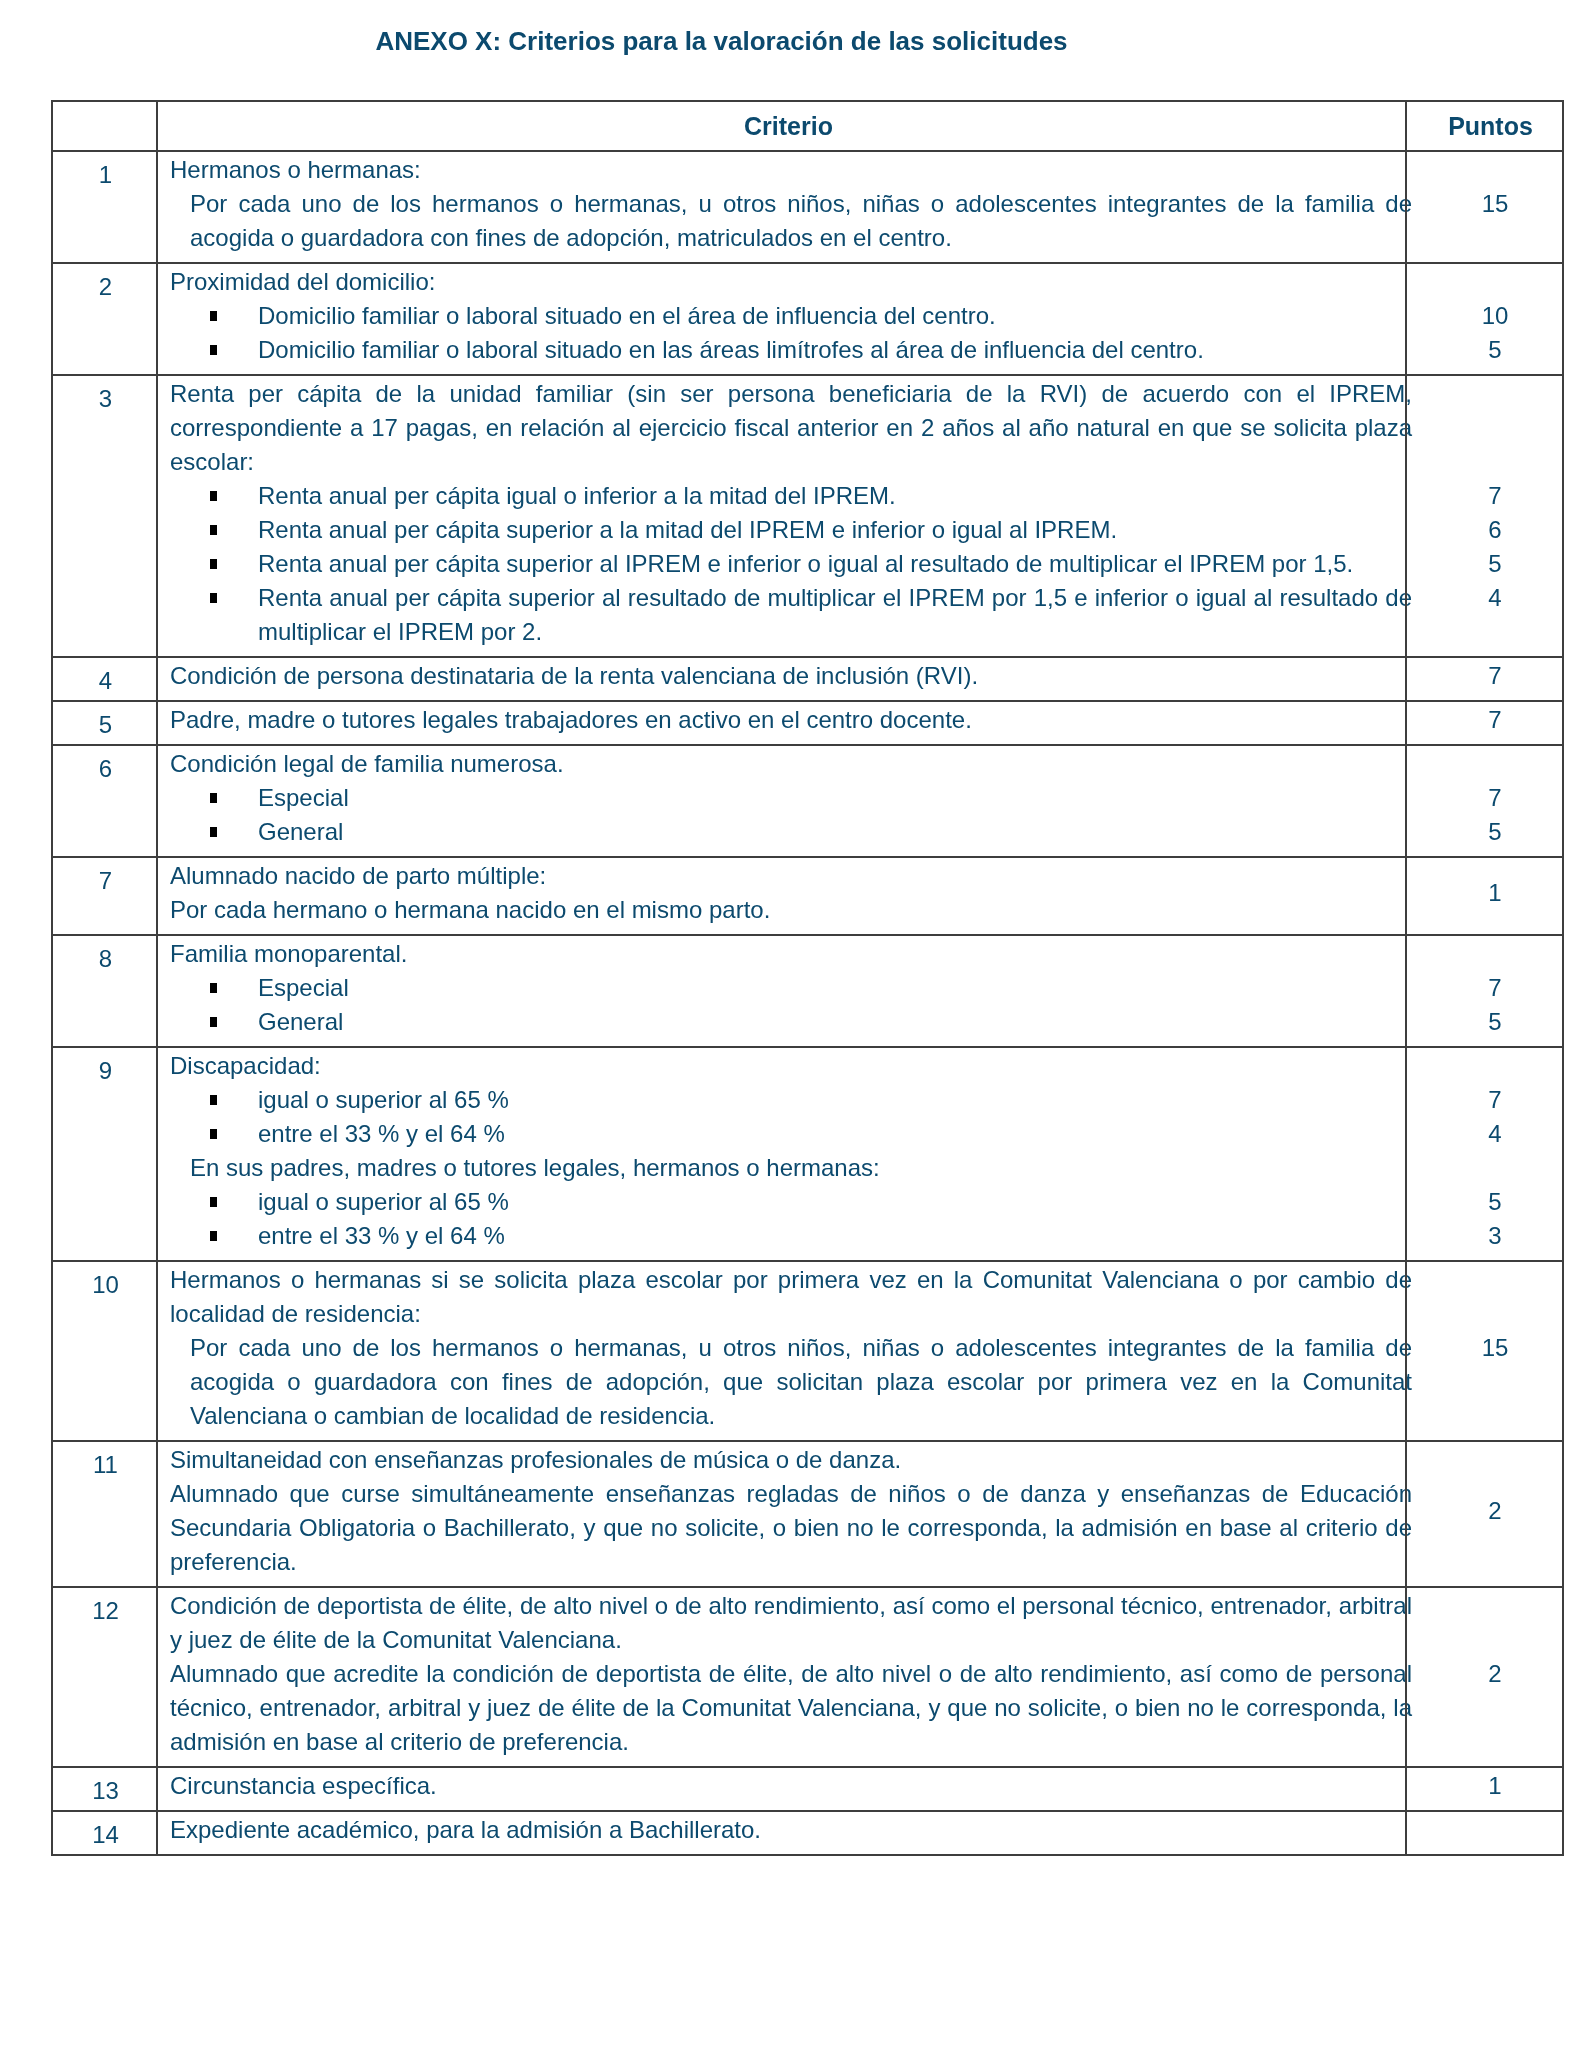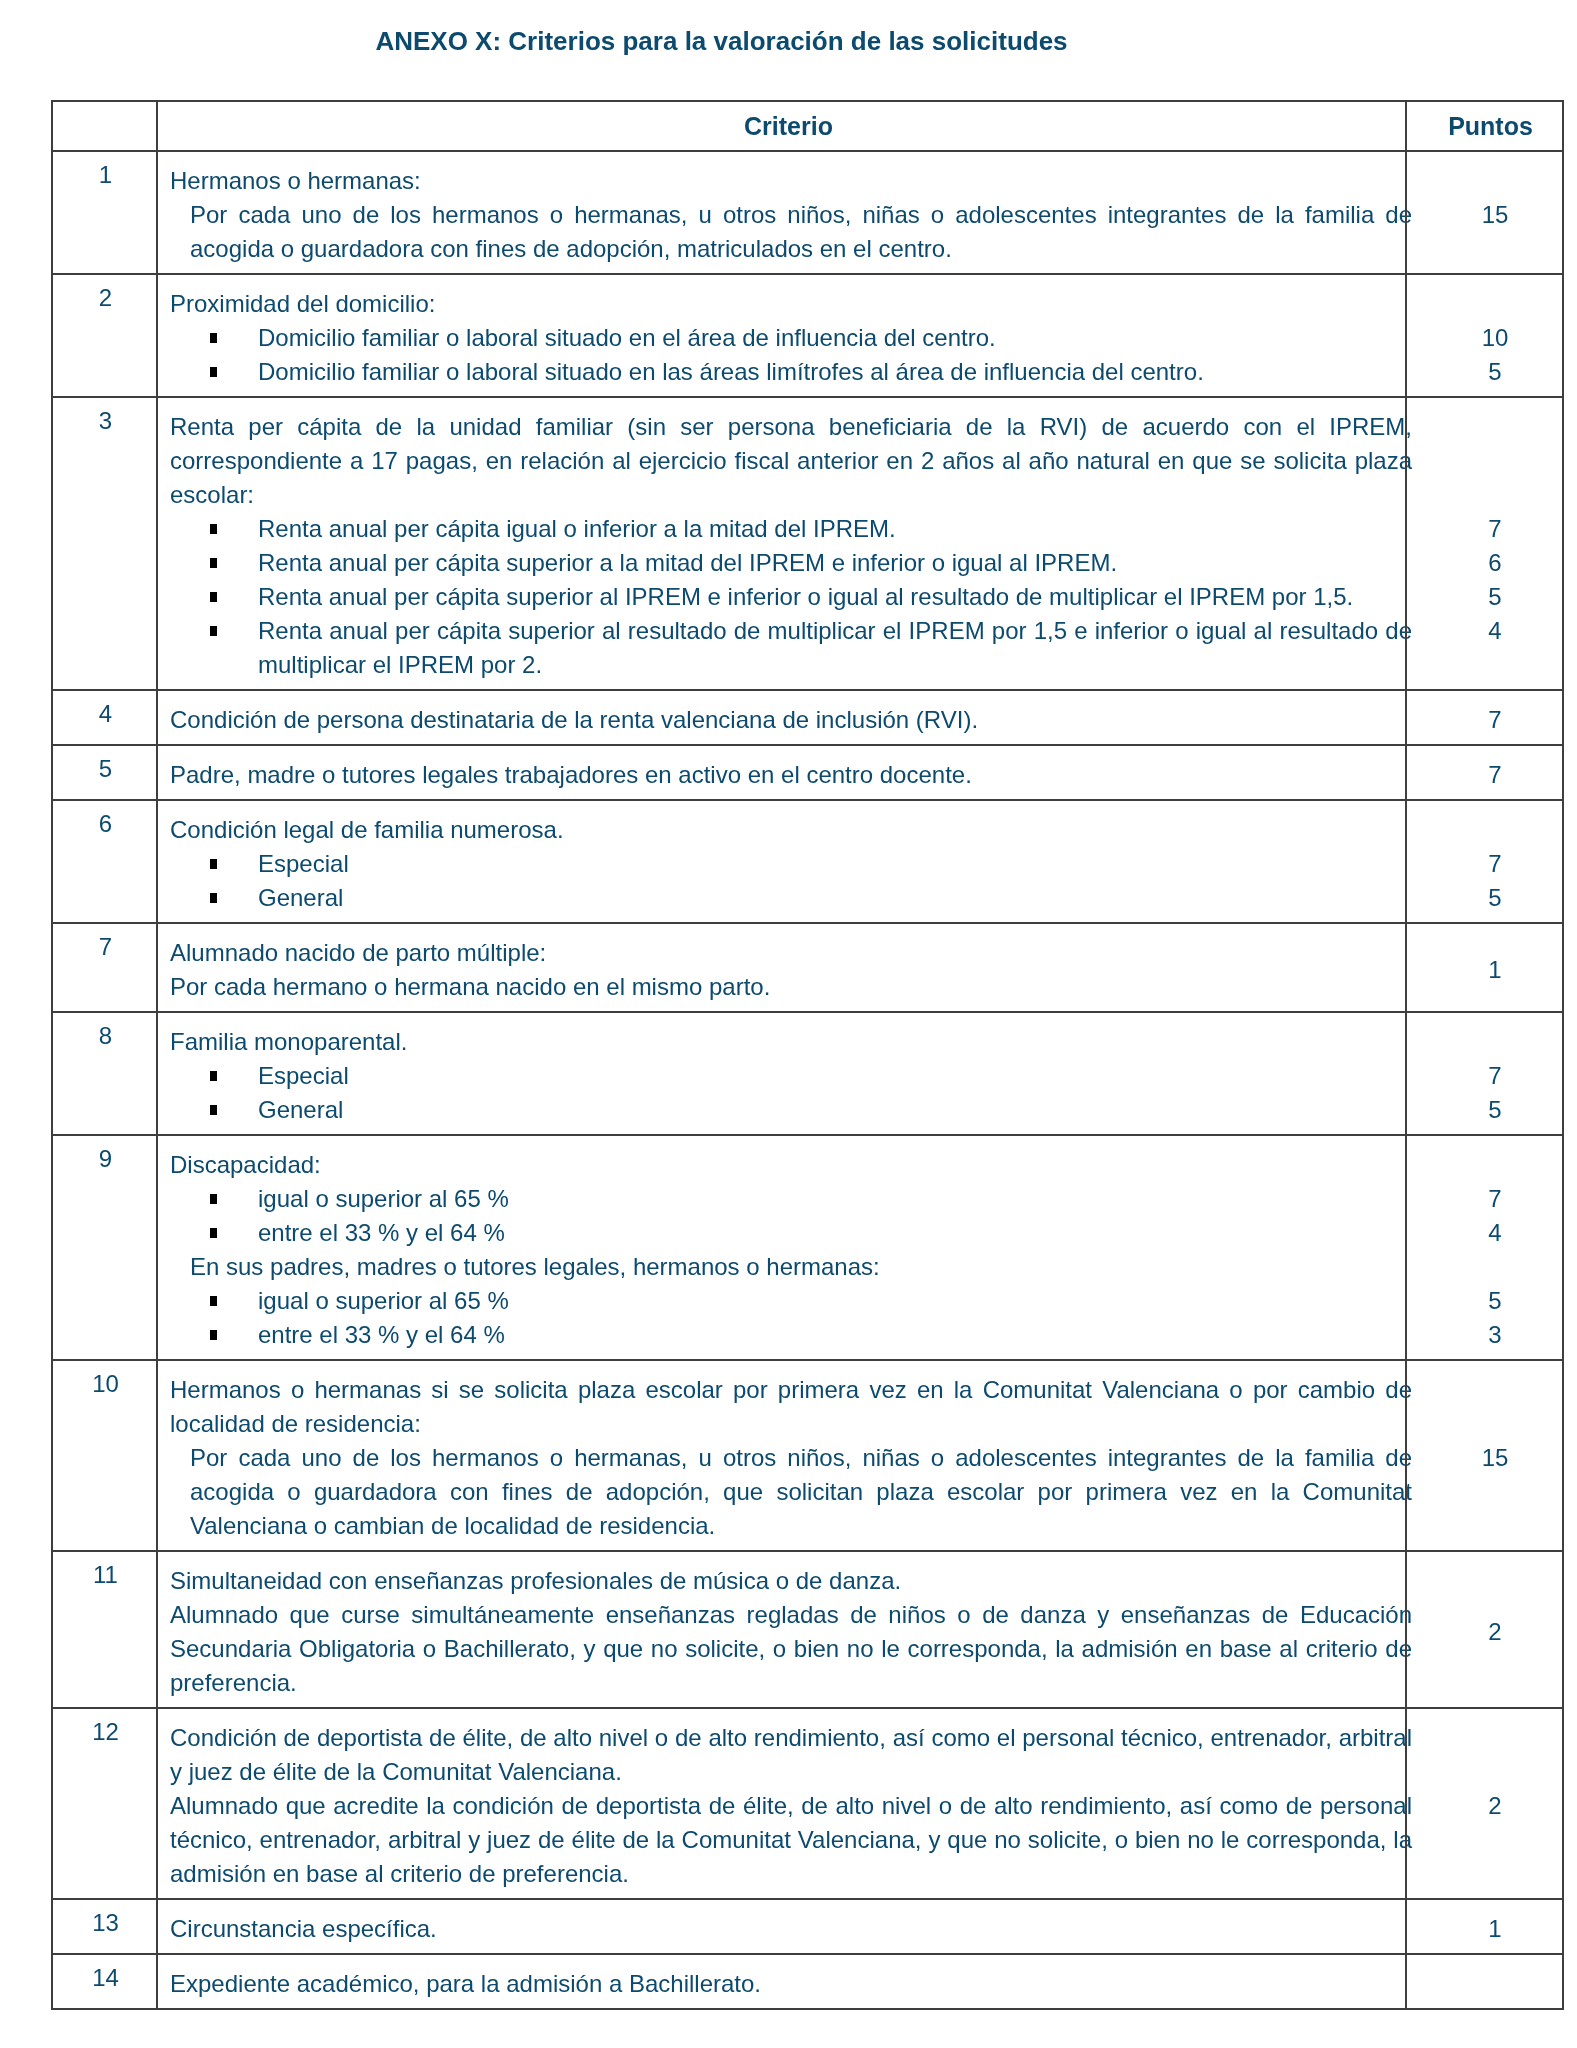--- a/index.html
+++ b/index.html
@@ -32,21 +32,21 @@
   }
   .hrow { height:48px; align-items:center; font-weight:bold; font-size:25px;gap:28px; }
   .h-num { width:105px; flex-shrink:0; }
   .h-crit { flex:1; text-align:center; }
   .h-pts { width:143px; flex-shrink:0; text-align:center; }
 
   .num {
     width:105px; flex-shrink:0; text-align:center;
     font-size:24px; line-height:34px; padding-top:6px;
   }
-  .rowbody { flex:1; min-width:0; display:flex; flex-direction:column; padding:12px 0 7px 0; }
+  .rowbody { flex:1; min-width:0; display:flex; flex-direction:column; padding:1px 0 7px 0; }
   .subrow { display:flex; }
   .content { flex:1; min-width:0; padding:0 16px 0 12px; font-size:24px; line-height:34px; }
   .pts { width:134px; flex-shrink:0; text-align:center; font-size:24px; line-height:34px; }
   .pts.center { display:flex; align-items:center; justify-content:center; }
 
   .block.p  { text-align:justify; }
   .block.pi { text-align:justify; padding-left:20px; }
   .block.bullet { display:flex; padding-left:40px; }
   .marker { width:48px; flex-shrink:0; position:relative; }
   .marker .sq { position:absolute; left:0; top:12px; width:7px; height:10px; background:#000; }

